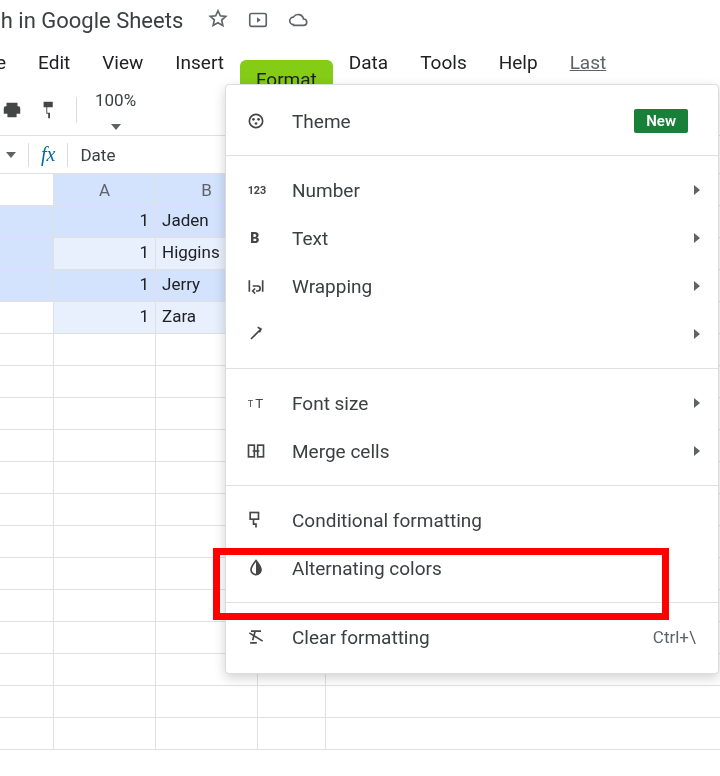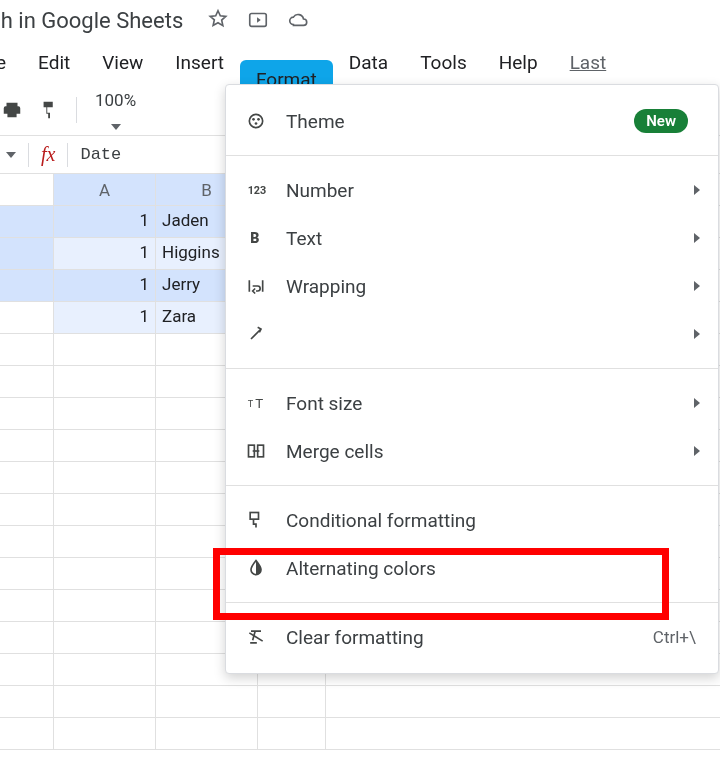--- a/index.html
+++ b/index.html
@@ -41,21 +41,21 @@
     }
     .menu-item {
       font-size: 19px;
       color: #202124;
       padding: 8px 16px;
       border-radius: 6px;
       cursor: pointer;
       white-space: nowrap;
     }
     .menu-item.active {
-      background: #0ea5e9;
+      background: #84cc16;
       margin-top: 34px;
     }
     .menu-item.last {
       color: #5f6368;
       text-decoration: underline;
     }
     .toolbar {
       display: flex;
       align-items: center;
       height: 52px;
@@ -90,23 +90,23 @@
     }
     .fx-row {
       display: flex;
       align-items: center;
       height: 38px;
       border-bottom: 1px solid #e0e0e0;
       font-size: 17px;
     }
     .namebox-caret { margin-left: -6px; padding: 0 12px; display:flex; }
     .fx-sep { width:1px; height:24px; background:#dadce0; }
-    .fx-label { font-style: italic; font-family: serif; color: #b91c1c; padding: 0 12px; font-size: 20px; text-align: right; }
+    .fx-label { font-style: italic; font-family: serif; color: #0369a1; padding: 0 12px; font-size: 20px; text-align: right; }
     .fx-sep2 { width:1px; height:24px; background:#dadce0; }
-    .fx-value { padding: 0 12px; color: #3c4043; font-family: Liberation Mono, monospace; }
+    .fx-value { padding: 0 12px; color: #3c4043; }
     .grid {
       position: relative;
       font-size: 17px;
     }
     .hdr-row { display:flex; height:32px; border-bottom:1px solid #e0e0e0; }
     .corner { width:54px; border-right:1px solid #e0e0e0; }
     .col-hdr { width:102px; border-right:1px solid #e0e0e0; display:flex; align-items:center; justify-content:center; color:#5f6368; background:#fff; }
     .col-hdr.sel { background:#d3e3fd; }
     .row { display:flex; height:32px; border-bottom:1px solid #e0e0e0; }
     .row-hdr { width:54px; border-right:1px solid #e0e0e0; background:#fff; display:flex; align-items:center; justify-content:flex-end; padding-right:6px; color:#5f6368; }
@@ -127,42 +127,42 @@
       z-index: 100;
       padding: 12px 0;
     }
     .dd-item {
       display: flex;
       align-items: center;
       height: 48px;
       padding: 0 24px 0 18px;
       position: relative;
       cursor: pointer;
-      gap: 18px;
+      gap: 24px;
     }
     .dd-icon {
       width: 24px;
       height: 24px;
       display: flex;
       align-items: center;
       justify-content: center;
       color: #4c1d95;
       flex-shrink: 0;
     }
     .dd-icon svg { width:20px; height:20px; fill:#444746; }
     .dd-label { font-size: 19px; color:#3c4043; flex:1; }
     .dd-sub { position:absolute; right:18px; width:0; height:0; border-top:5px solid transparent; border-bottom:5px solid transparent; border-left:6px solid #5f6368; }
     .dd-sep { height:1px; background:#e0e0e0; margin: 10px 0; }
     .badge {
       background:#188038;
       color:#fff;
       font-size:15px;
       font-weight:600;
       padding:3px 12px;
-      border-radius:12px;
+      border-radius:2px;
       position:absolute;
       right:30px;
     }
     .dd-shortcut { position:absolute; right:22px; color:#5f6368; font-size:17px; }
     .highlight-box {
       position:absolute;
       left: 213px;
       top: 548px;
       width: 456px;
       height: 72px;

